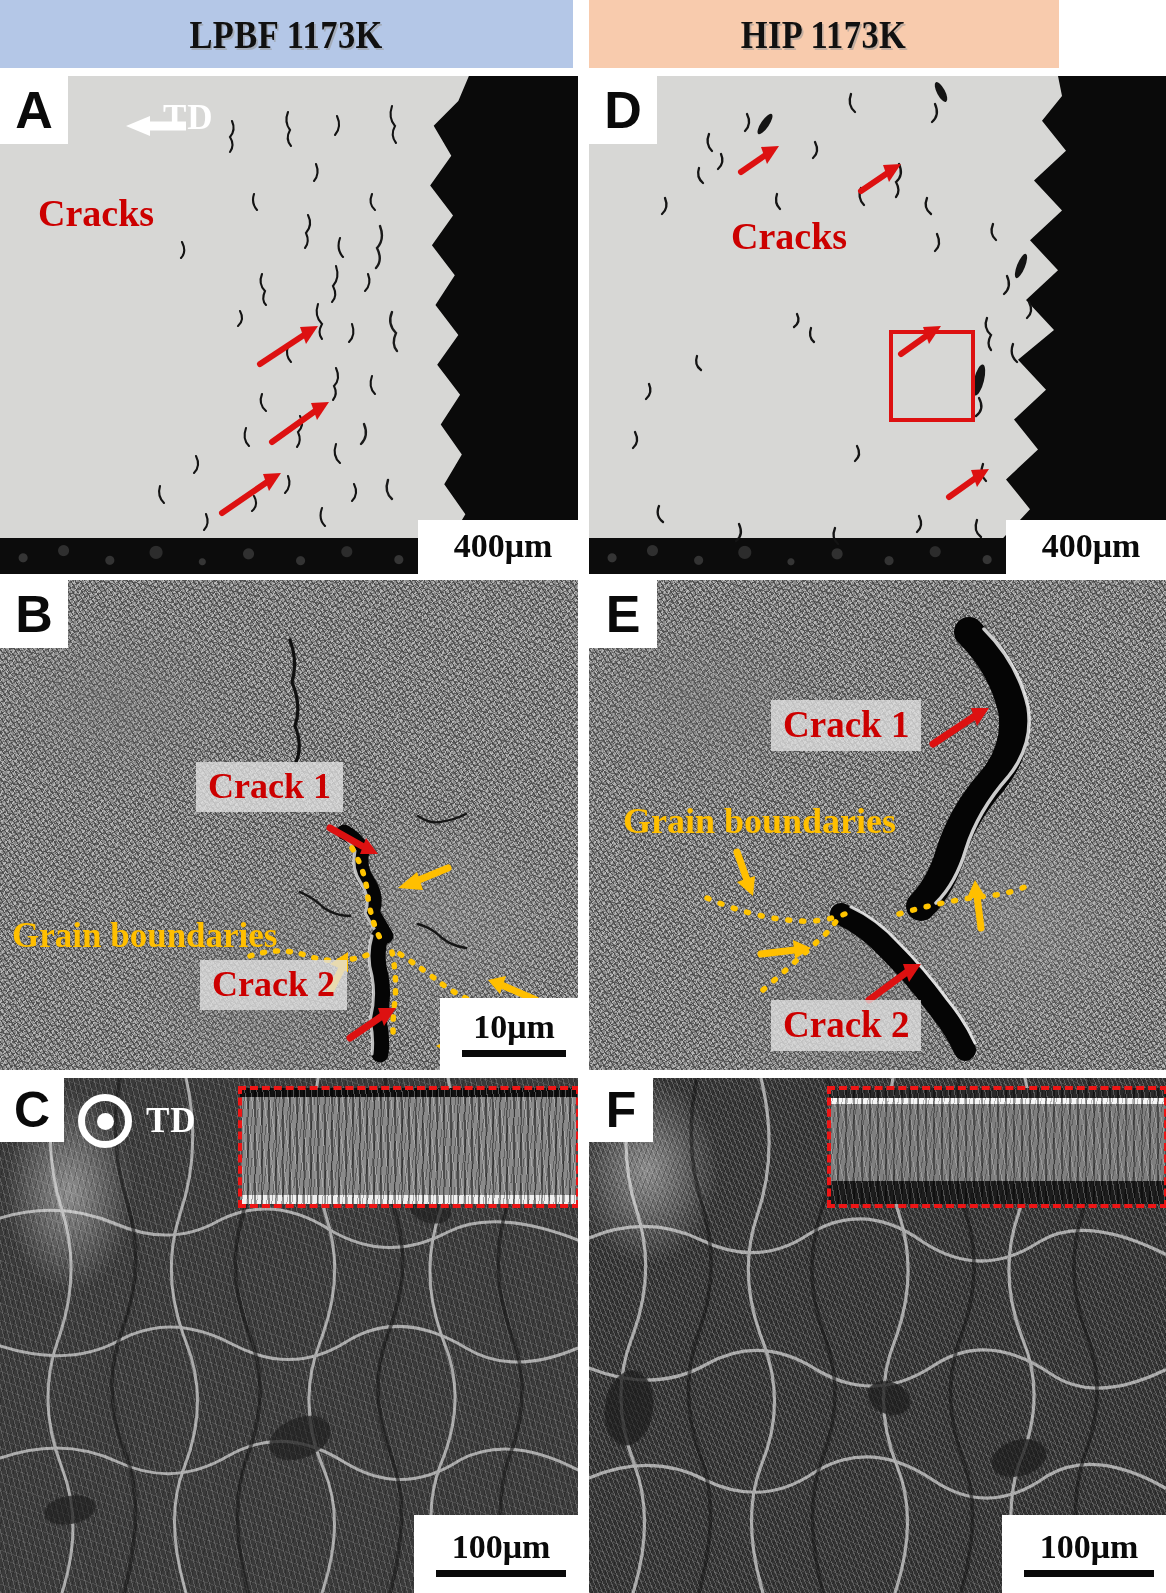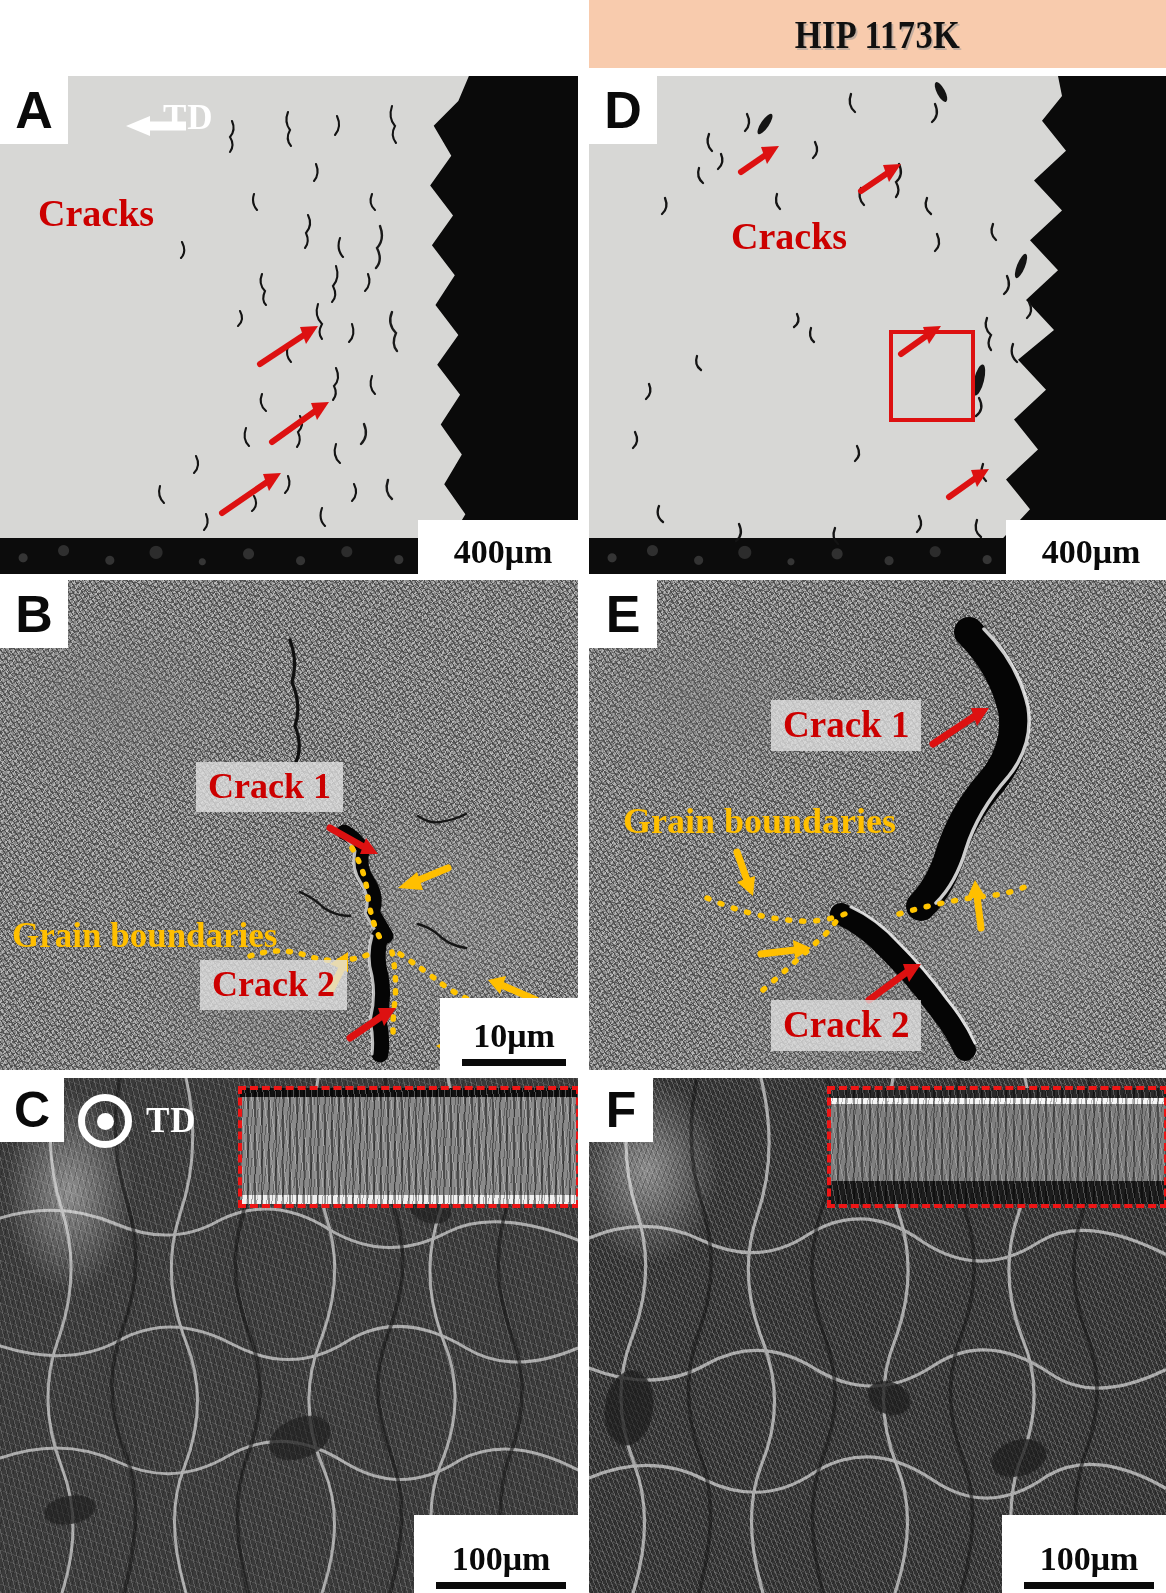--- a/index.html
+++ b/index.html
@@ -3,21 +3,21 @@
 <meta charset="utf-8">
 <style>
   html,body{margin:0;padding:0;background:#ffffff;}
   body{width:1166px;height:1593px;font-family:"Liberation Sans",sans-serif;overflow:hidden;}
 
   .figure{position:relative;width:1166px;height:1593px;background:#fff;}
 
   
   .hdr{position:absolute;top:0;height:68px;display:flex;align-items:center;justify-content:center;}
   .hdr-left{left:0;width:573px;background:#b4c7e7;}
-  .hdr-right{left:589px;width:577px;background:#f8cbad;}
+  .hdr-right{left:589px;width:470px;background:#f8cbad;}
   .hdr-txt{font-family:"Liberation Serif",serif;font-weight:bold;font-size:41px;color:#111;
            letter-spacing:.5px;transform:scaleX(.84);text-shadow:2px 2px 0 rgba(150,150,150,.55);}
 
   
   .panel{position:absolute;overflow:hidden;}
   .pA{left:0;  top:76px;  width:578px;height:498px;}
   .pD{left:589px;top:76px;width:577px;height:498px;}
   .pB{left:0;  top:580px; width:578px;height:490px;}
   .pE{left:589px;top:580px;width:577px;height:490px;}
   .pC{left:0;  top:1078px;width:578px;height:515px;}
@@ -85,21 +85,21 @@
   .fr-ridge svg{width:100%;height:100%;}
 
   
   .plabel{position:absolute;left:0;top:0;width:68px;height:68px;background:#fff;
           display:flex;align-items:center;justify-content:center;
           font-family:"Liberation Sans",sans-serif;font-weight:bold;font-size:52px;color:#0a0a0a;z-index:40;}
   .plabel.small{width:64px;height:64px;font-size:50px;}
 
   
   .scale{position:absolute;right:0;bottom:0;background:#fff;z-index:40;
-         display:flex;flex-direction:column;align-items:center;justify-content:flex-end;
+         display:flex;flex-direction:column;align-items:center;justify-content:center;
          padding:3px 10px 4px 20px;box-sizing:border-box;}
   .scale-txt{font-family:"Liberation Serif",serif;font-weight:bold;font-size:34px;color:#0a0a0a;
              line-height:1.02;white-space:nowrap;}
   .scale-bar{height:7px;background:#0a0a0a;margin-top:5px;}
 
   
   .ann-red{position:absolute;font-family:"Liberation Serif",serif;font-weight:bold;
            color:#cc0000;white-space:nowrap;z-index:35;}
   .ann-yellow{position:absolute;font-family:"Liberation Serif",serif;font-weight:bold;
               color:#ffbf00;white-space:nowrap;z-index:35;
@@ -121,20 +121,23 @@
   .td-sym{position:absolute;z-index:36;display:flex;align-items:center;gap:14px;}
   .td-circ{width:54px;height:54px;border:7px solid #fff;border-radius:50%;
            display:flex;align-items:center;justify-content:center;box-sizing:border-box;}
   .td-dot{width:17px;height:17px;border-radius:50%;background:#fff;}
 </style>
 </head>
 <body>
 
 <div class="figure">
 
+  <div class="hdr hdr-left">
+    <span class="hdr-txt">LPBF 1173K</span>
+  </div>
   <div class="hdr hdr-right">
     <span class="hdr-txt">HIP 1173K</span>
   </div>
 
   <div class="panel pA">
     <div class="om-bg"></div>
     <div class="om-dark" style="right:0;width:176px;
          clip-path:polygon(38% 0,100% 0,100% 100%,30% 100%,26% 94%,36% 88%,24% 82%,34% 76%,22% 70%,33% 64%,20% 58%,32% 52%,19% 46%,30% 40%,17% 34%,29% 28%,16% 22%,28% 16%,18% 10%,32% 5%);"></div>
     <div class="om-bottom"></div>
 

